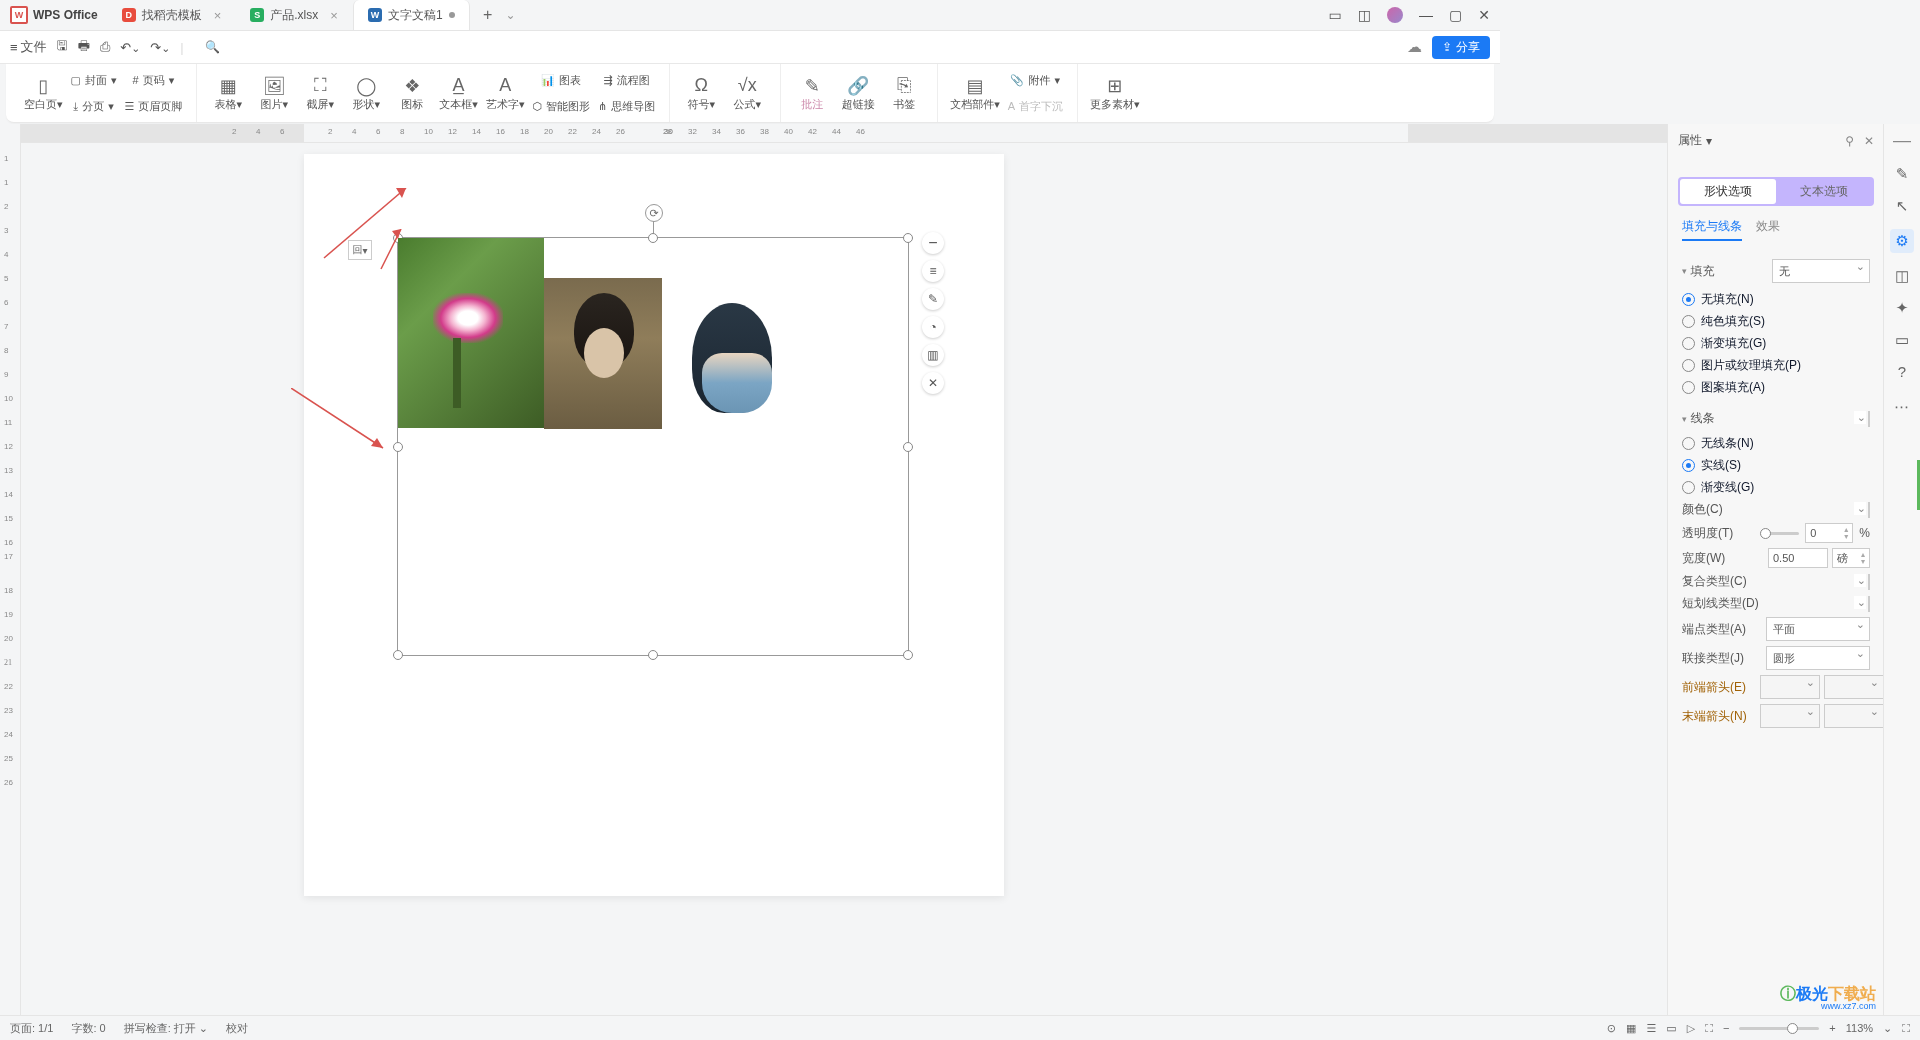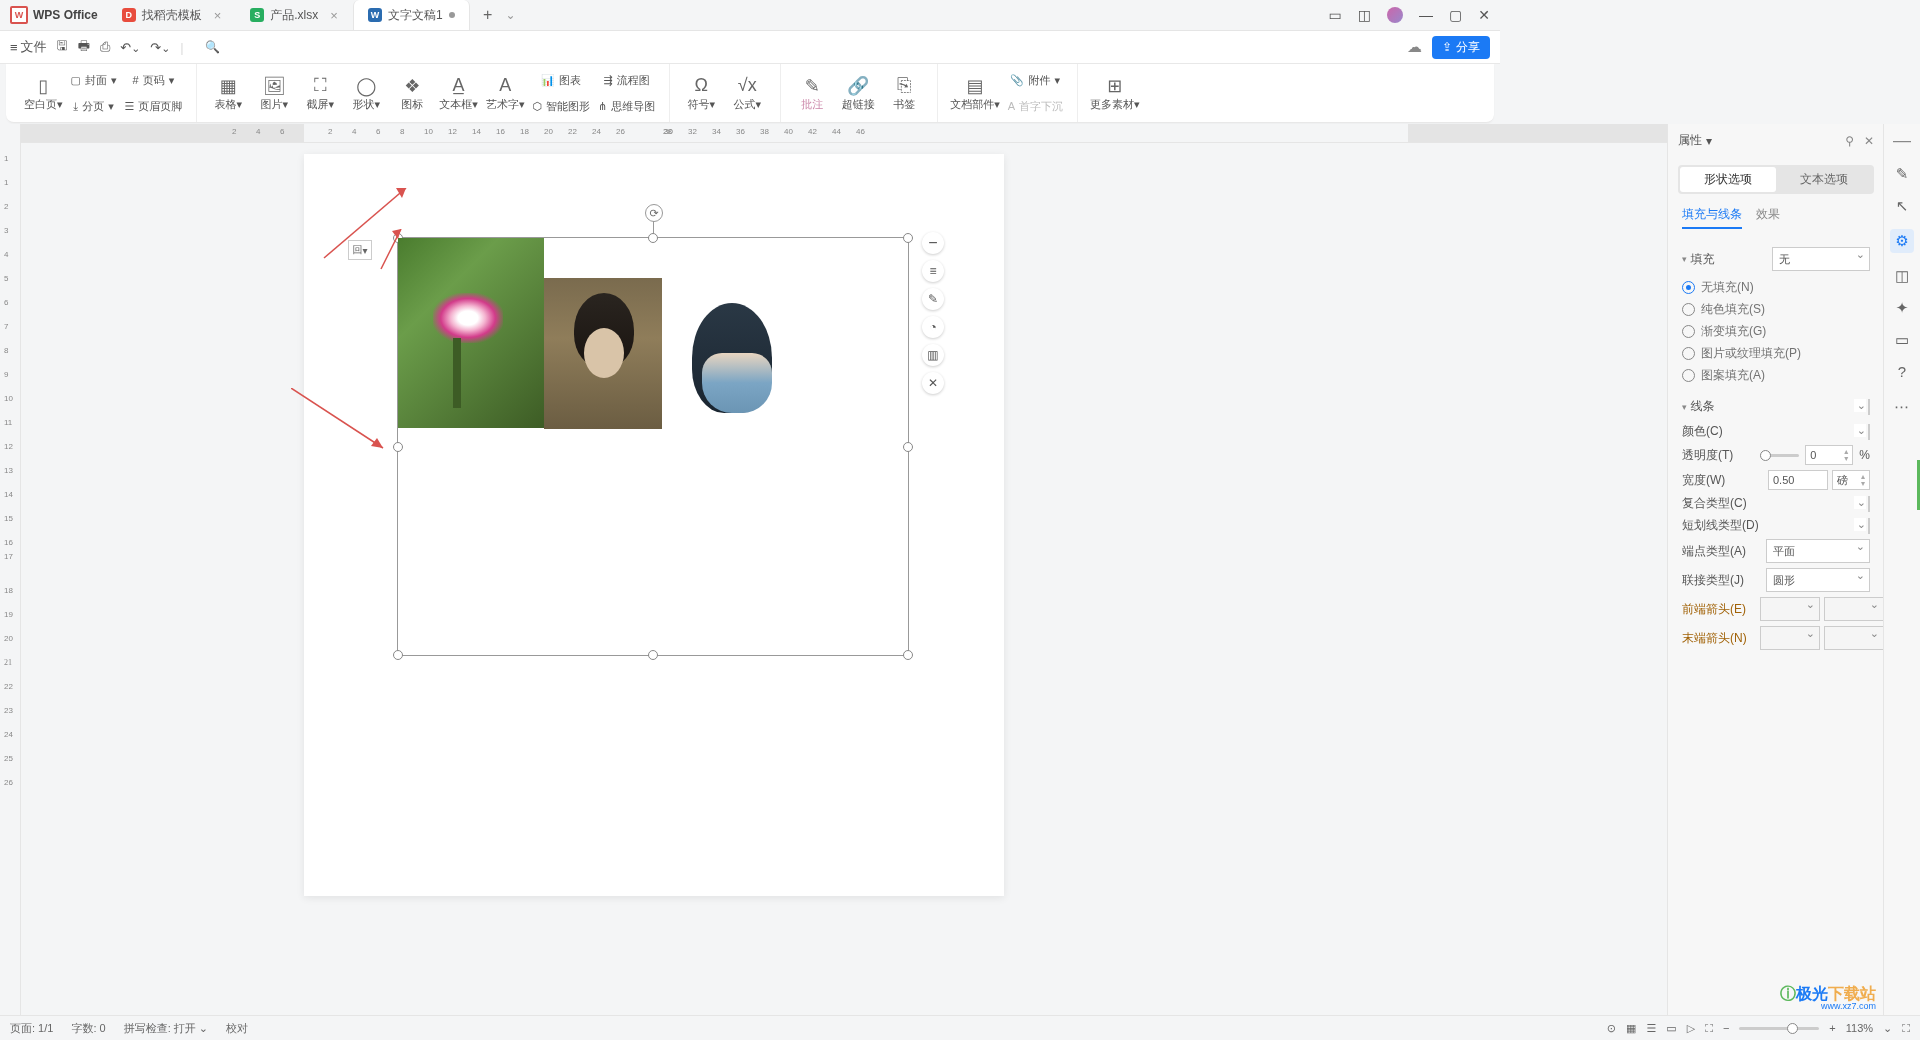--- a/index.html
+++ b/index.html
@@ -72,33 +72,33 @@
 .arrow.a1{left:295px;top:64px;width:100px;height:75px}
 .arrow.a2{left:355px;top:105px;width:30px;height:45px}
 .arrow.a3{left:270px;top:264px;width:100px;height:65px}
 .arrow line{stroke:#d9534f;stroke-width:1.5}
 .arrow polygon{fill:#d9534f}
 
 .sidebar{position:absolute;top:124px;bottom:24px;right:36px;width:216px;background:#f7f7f7;border-left:1px solid #e5e5e5;overflow-y:auto}
 .sidebar-hd{display:flex;align-items:center;padding:8px 10px;font-size:12px;color:#555}
 .sidebar-hd .ttl{display:flex;align-items:center;gap:4px}
 .sidebar-hd .acts{margin-left:auto;display:flex;gap:10px;color:#888}
-.seg{display:flex;margin:8px 10px 8px;background:#e5e5e5;border-radius:4px;padding:2px}
+.seg{display:flex;margin:20px 10px 8px;background:#c4b5fd;border-radius:4px;padding:2px}
 .seg .segbtn{flex:1;text-align:center;padding:4px 0;font-size:12px;color:#666;border-radius:3px}
 .seg .segbtn.active{background:#fff;color:#333}
 .subtabs{display:flex;gap:14px;padding:4px 14px;font-size:12px}
 .subtabs .st{color:#888;padding-bottom:4px}
 .subtabs .st.active{color:#1b7af5;border-bottom:2px solid #1b7af5}
 .section{padding:6px 14px}
 .section .sh{display:flex;align-items:center;font-size:12px;color:#555;margin:8px 0}
 .section .sh .chev{margin-right:4px;font-size:9px;color:#888}
 .section .sh .sel{margin-left:auto}
 .select{border:1px solid #ccc;background:#fff;padding:2px 18px 2px 6px;font-size:11px;position:relative;min-width:72px;height:18px;display:inline-flex;align-items:center}
 .select::after{content:"⌄";position:absolute;right:4px;top:0;color:#888;font-size:11px}
-.radio-row{display:flex;align-items:center;gap:6px;font-size:12px;color:#737373;margin:5px 0}
+.radio-row{display:flex;align-items:center;gap:6px;font-size:12px;color:#0f172a;margin:5px 0}
 .radio{width:11px;height:11px;border:1px solid #888;border-radius:50%;display:inline-flex;align-items:center;justify-content:center}
 .radio.checked::after{content:"";width:5px;height:5px;background:#1b7af5;border-radius:50%}
 .radio.checked{border-color:#1b7af5}
 .prop-row{display:flex;align-items:center;font-size:12px;color:#555;margin:5px 0;gap:6px}
 .prop-row .pl{min-width:72px}
 .prop-row .pl.disabled{color:#a16207}
 .prop-row .ctrl{flex:1}
 .numbox{border:1px solid #ccc;background:#fff;height:18px;display:flex;align-items:center;padding:0 4px;font-size:11px}
 .numbox .spn{margin-left:auto;color:#aaa;font-size:8px;line-height:7px}
 .colorbox{border:1px solid #ccc;width:78px;height:16px;background:#000;position:relative}
@@ -420,20 +420,34 @@
         <div class="radio-row">
           <span class="radio"></span>
           <span>图案填充(A)</span>
         </div>
       </div>
     <div class="sh" style="margin-top:14px">
         <span class="chev">▾</span>
         <span>线条</span>
       <span class="sel"><span class="colorbox line"></span></span>
     </div>
+    <div id="lineopts">
+        <div class="radio-row">
+          <span class="radio"></span>
+          <span>无线条(N)</span>
+        </div>
+        <div class="radio-row">
+          <span class="radio checked"></span>
+          <span>实线(S)</span>
+        </div>
+        <div class="radio-row">
+          <span class="radio"></span>
+          <span>渐变线(G)</span>
+        </div>
+      </div>
     <div class="prop-row">
         <span class="pl">颜色(C)</span>
       <span class="ctrl" style="text-align:right"><span class="colorbox"></span></span>
       </div>
     <div class="prop-row">
         <span class="pl">透明度(T)</span>
       <div class="slider ctrl">
           <div class="track">
             <div class="thumb"></div>
           </div>

